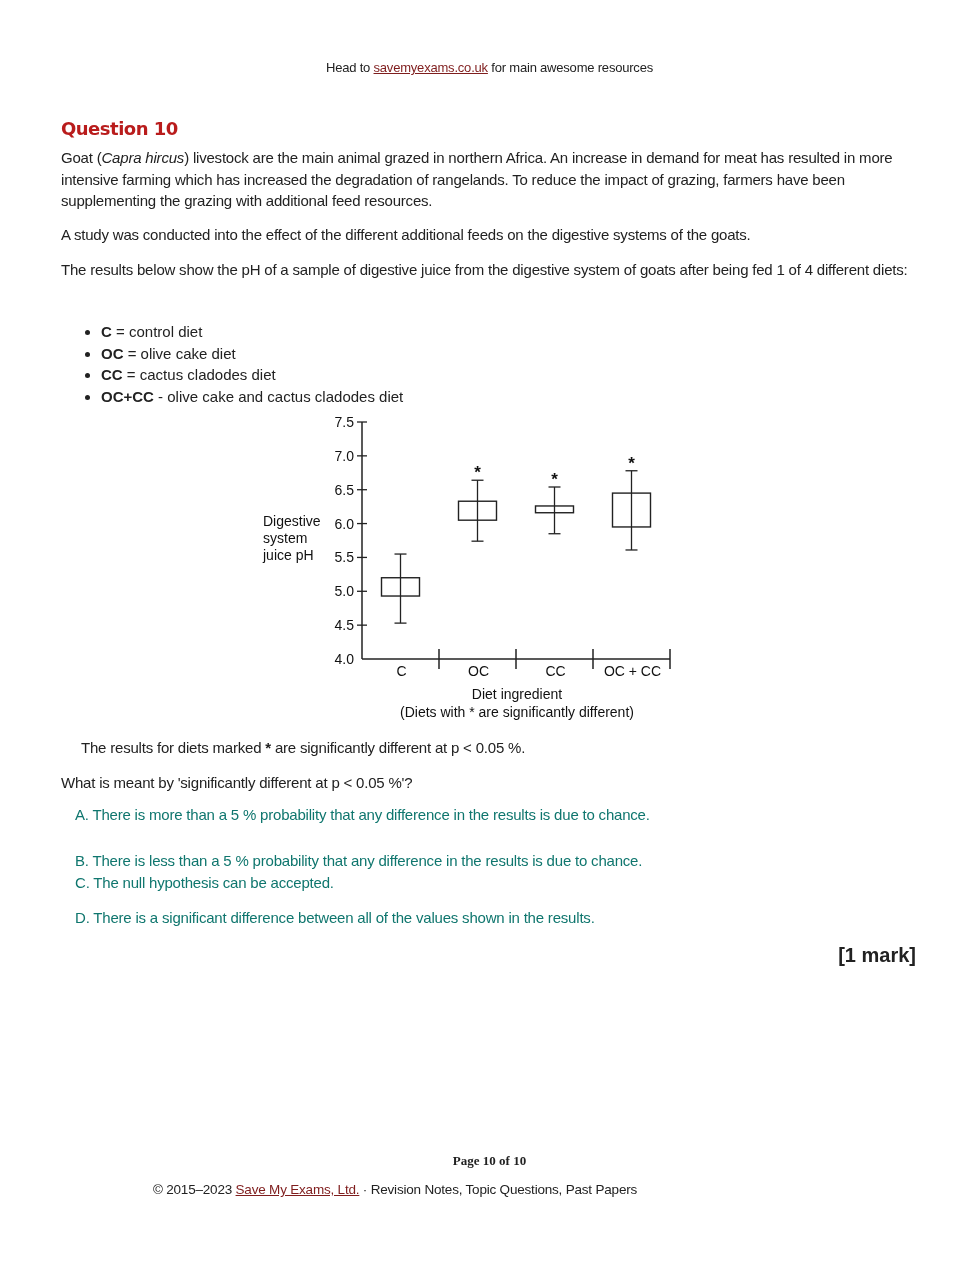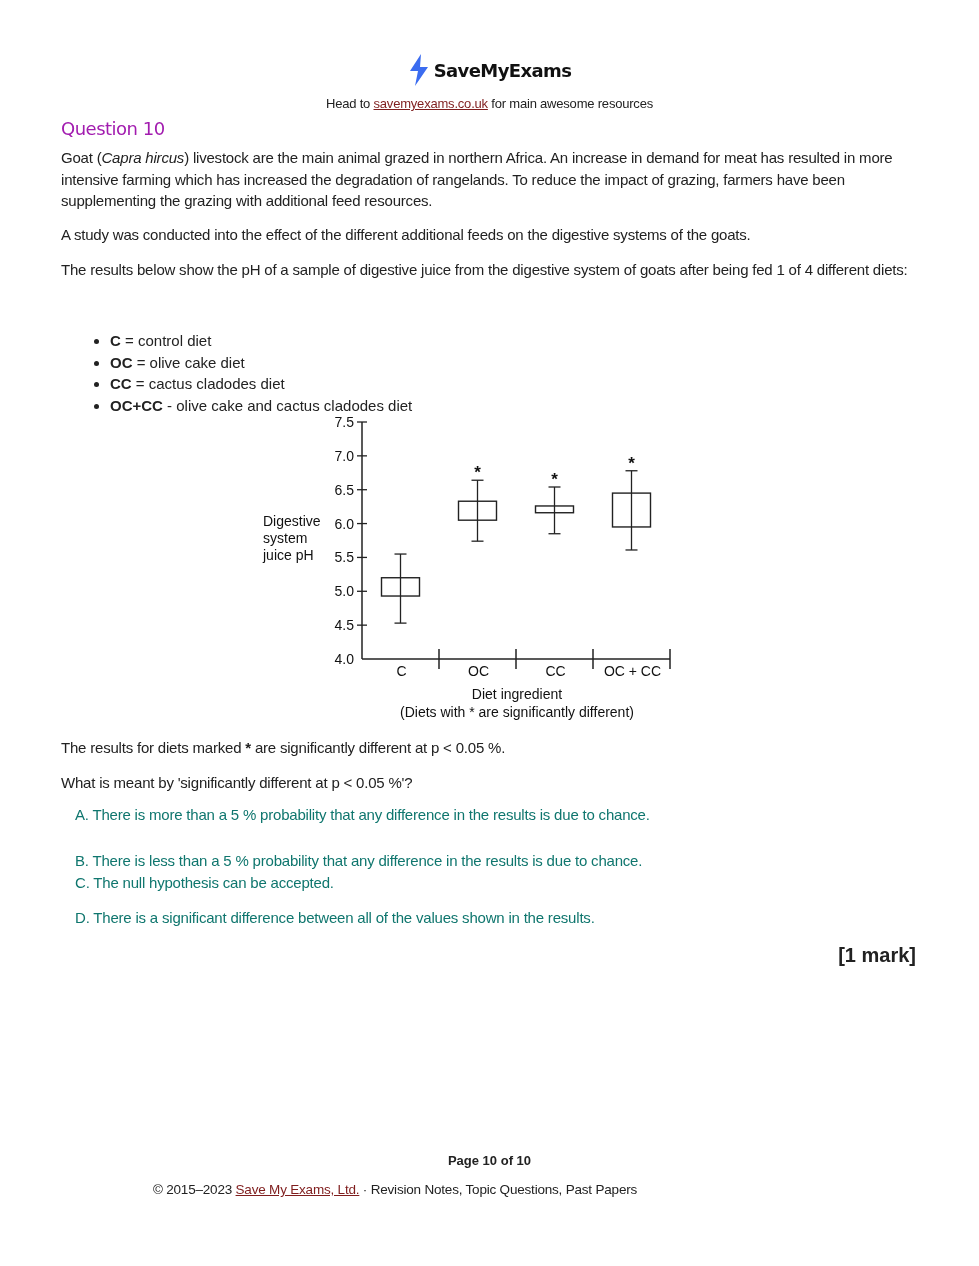--- a/index.html
+++ b/index.html
@@ -1,41 +1,35 @@
 <!DOCTYPE html>
 <html><head>
 <meta charset="utf-8">
 <style>
   html, body { margin:0; padding:0; background:#ffffff; }
   body { width:979px; height:1266px; position:relative; font-family:"Liberation Sans", sans-serif; color:#222; overflow:hidden; }
   .header { position:absolute; left:0; top:54px; width:979px; text-align:center; }
   .logo { display:inline-flex; align-items:center; gap:4px; font-family:"DejaVu Sans", sans-serif; font-weight:bold; font-size:18px; letter-spacing:-0.6px; color:#111; }
   .head-line { font-size:13px; margin-top:6px; color:#222; letter-spacing:-0.2px; }
   a.lnk { color:#7f1d1d; text-decoration:underline; }
-  .q-title { position:absolute; left:61px; top:118px; font-family:"DejaVu Sans", sans-serif; font-weight:normal; font-size:18px; letter-spacing:-0.5px; color:#a21caf; }
+  .q-title { position:absolute; left:61px; top:118px; font-family:"DejaVu Sans", sans-serif; font-weight:bold; font-size:18px; letter-spacing:-0.5px; color:#b91c1c; }
   .para { position:absolute; left:61px; width:850px; font-size:15px; line-height:21.5px; color:#222; letter-spacing:-0.2px; }
-  ul.diets { position:absolute; left:61px; top:313px; margin:17px; padding-left:32px; font-size:15px; line-height:21.7px; }
+  ul.diets { position:absolute; left:61px; top:313px; margin:8px; padding-left:32px; font-size:15px; line-height:21.7px; }
   ul.diets li { padding-left:0; }
   .opt { position:absolute; left:75px; font-size:15px; color:#0f766e; letter-spacing:-0.2px; }
   .mark { position:absolute; right:63px; top:944px; font-weight:bold; font-size:20px; }
-  .footer-page { position:absolute; left:0; width:979px; top:1153px; text-align:center; font-family:Liberation Sans, sans-serif; font-weight:bold; font-size:13px; }
+  .footer-page { position:absolute; left:0; width:979px; top:1153px; text-align:center; font-family:Liberation Serif, serif; font-weight:bold; font-size:13px; }
   .footer-copy { position:absolute; left:0; width:790px; top:1182px; text-align:center; font-size:13.5px; letter-spacing:-0.2px; }
   svg#chart { position:absolute; left:250px; top:405px; }
   svg text { font-family:"Liberation Sans", sans-serif; fill:#111; }
 </style>
 </head>
 <body>
 
 <div class="header">
-  <div class="logo">
-    <svg width="22" height="32" viewBox="0 0 22 32">
-      <path d="M13 0 L2 17 L10 17 L7 32 L20 13 L12 13 Z" fill="#3b6cf0"></path>
-    </svg>
-    <span>SaveMyExams</span>
-  </div>
   <div class="head-line">
     <span>Head to </span><a class="lnk">savemyexams.co.uk</a><span> for main awesome resources</span>
   </div>
 </div>
 
 <div class="q-title">Question 10</div>
 
 <div class="para" style="top:147px;">
   <span>Goat (</span><i>Capra hircus</i><span>) livestock are the main animal grazed in northern Africa. An increase in demand for meat has resulted in more intensive farming which has increased the degradation of rangelands. To reduce the impact of grazing, farmers have been supplementing the grazing with additional feed resources.</span>
 </div>
@@ -113,21 +107,21 @@
         <line x1="375.5" y1="65.75428571428569" x2="387.5" y2="65.75428571428569" stroke="#222" stroke-width="1.3"></line>
         <line x1="375.5" y1="144.97999999999996" x2="387.5" y2="144.97999999999996" stroke="#222" stroke-width="1.3"></line>
         <rect x="362.5" y="88.1" width="38" height="33.85714285714286" fill="none" stroke="#222" stroke-width="1.4"></rect>
         <text x="381.5" y="63.754285714285686" font-size="17" font-weight="bold" text-anchor="middle">*</text>
       </g>
     </g>
   <text x="267" y="294" font-size="14" text-anchor="middle">Diet ingredient</text>
   <text x="267" y="312" font-size="14" text-anchor="middle">(Diets with * are significantly different)</text>
 </svg>
 
-<div class="para" style="top:737px;">
+<div class="para" style="top:737px;margin-left:20px;">
   <span>The results for diets marked </span><b>*</b><span> are significantly different at p &lt; 0.05 %.</span>
 </div>
 <div class="para" style="top:772px;">What is meant by 'significantly different at p &lt; 0.05 %'?</div>
 
 <div class="opt" style="top:806px;">A. There is more than a 5 % probability that any difference in the results is due to chance.</div>
 <div class="opt" style="top:840px;margin-top:12px;">B. There is less than a 5 % probability that any difference in the results is due to chance.</div>
 <div class="opt" style="top:874px;">C. The null hypothesis can be accepted.</div>
 <div class="opt" style="top:909px;">D. There is a significant difference between all of the values shown in the results.</div>
 
 <div class="mark">[1 mark]</div>

